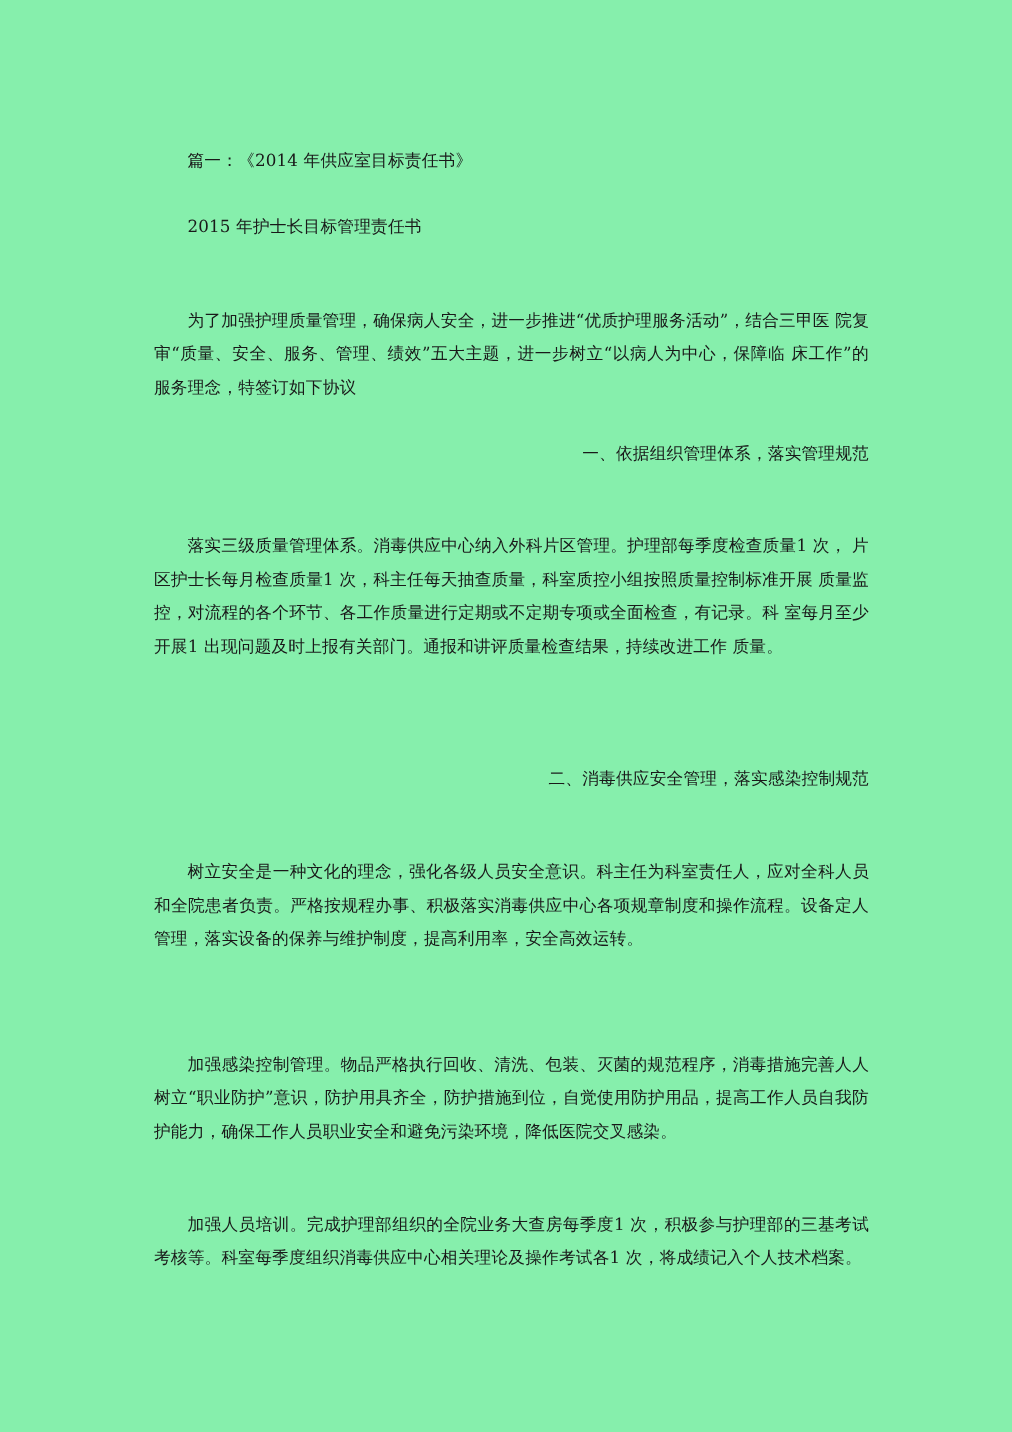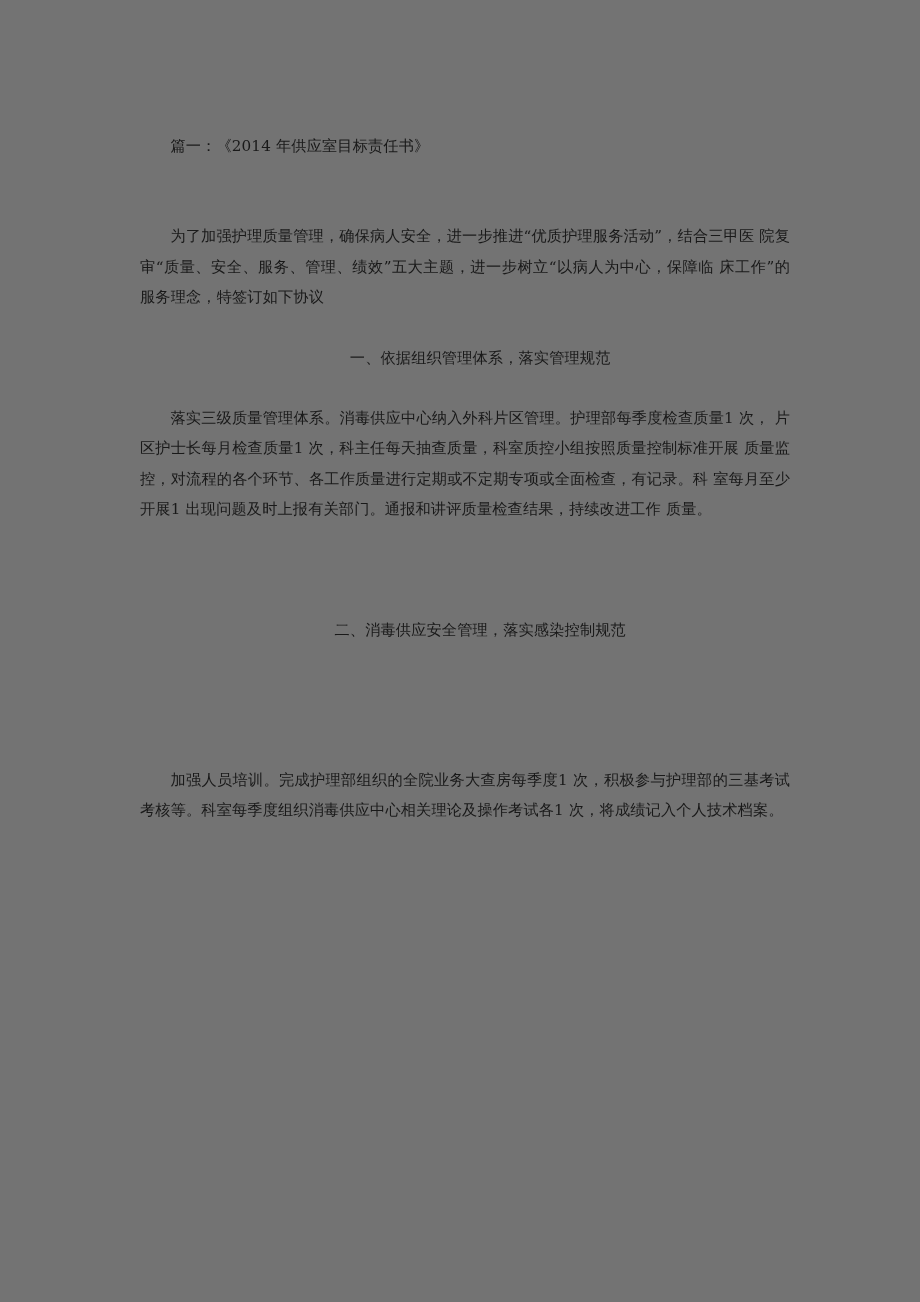--- a/index.html
+++ b/index.html
@@ -13,21 +13,21 @@
     height: 1302px;
     overflow: hidden;
     font-family: "DejaVu Serif", "Liberation Serif", serif;
     color: #1a1a1a;
     -webkit-font-smoothing: antialiased;
   }
   .page {
     position: relative;
     width: 920px;
     height: 1302px;
-    background: #737373;
+    background: #86efac;
     box-sizing: border-box;
     padding: 12px;
   }
   .text-column {
     position: absolute;
     left: 140px;
     top: 0;
     width: 650px;
   }
   
@@ -39,43 +39,45 @@
     font-size: 15.2px;
     line-height: 30.4px;
     text-align: justify;
     text-justify: inter-ideograph;
     letter-spacing: 0.15px;
     word-break: break-all;
     color: #191919;
   }
   p.indent {
     text-indent: 2em;
+    margin-top: 24px;
   }
   p.heading {
     text-indent: 2em;
-    text-align: center;
+    text-align: right;
   }
   p.plain {
     text-indent: 2em;
     text-align: left;
   }
   .gap-md { height: 30px; }
 </style>
 </head>
 <body>
 
 <div class="page">
   <div class="text-column">
 
     <div class="spacer-top"></div>
 
     <p class="plain">篇一：《2014 年供应室目标责任书》</p>
 
     <div class="gap-md"></div>
 
+    <p class="plain">2015 年护士长目标管理责任书</p>
 
     <div class="gap-md"></div>
 
     <p class="indent">为了加强护理质量管理，确保病人安全，进一步推进“优质护理服务活动”，结合三甲医 院复审“质量、安全、服务、管理、绩效”五大主题，进一步树立“以病人为中心，保障临 床工作”的服务理念，特签订如下协议</p>
 
     <div class="gap-md"></div>
 
     <p class="heading">一、依据组织管理体系，落实管理规范</p>
 
     <div class="gap-md"></div>
@@ -87,25 +89,27 @@
 
     <div class="gap-md"></div>
 
 
     <div class="gap-md"></div>
 
     <p class="heading">二、消毒供应安全管理，落实感染控制规范</p>
 
     <div class="gap-md"></div>
 
+    <p class="indent">树立安全是一种文化的理念，强化各级人员安全意识。科主任为科室责任人，应对全科人员和全院患者负责。严格按规程办事、积极落实消毒供应中心各项规章制度和操作流程。设备定人管理，落实设备的保养与维护制度，提高利用率，安全高效运转。</p>
 
     <div class="gap-md"></div>
 
 
     <div class="gap-md"></div>
 
+    <p class="indent">加强感染控制管理。物品严格执行回收、清洗、包装、灭菌的规范程序，消毒措施完善人人树立“职业防护”意识，防护用具齐全，防护措施到位，自觉使用防护用品，提高工作人员自我防护能力，确保工作人员职业安全和避免污染环境，降低医院交叉感染。</p>
 
     <div class="gap-md"></div>
 
     <p class="indent">加强人员培训。完成护理部组织的全院业务大查房每季度1 次，积极参与护理部的三基考试考核等。科室每季度组织消毒供应中心相关理论及操作考试各1 次，将成绩记入个人技术档案。</p>
 
   </div>
 </div>
 
 </body></html>

